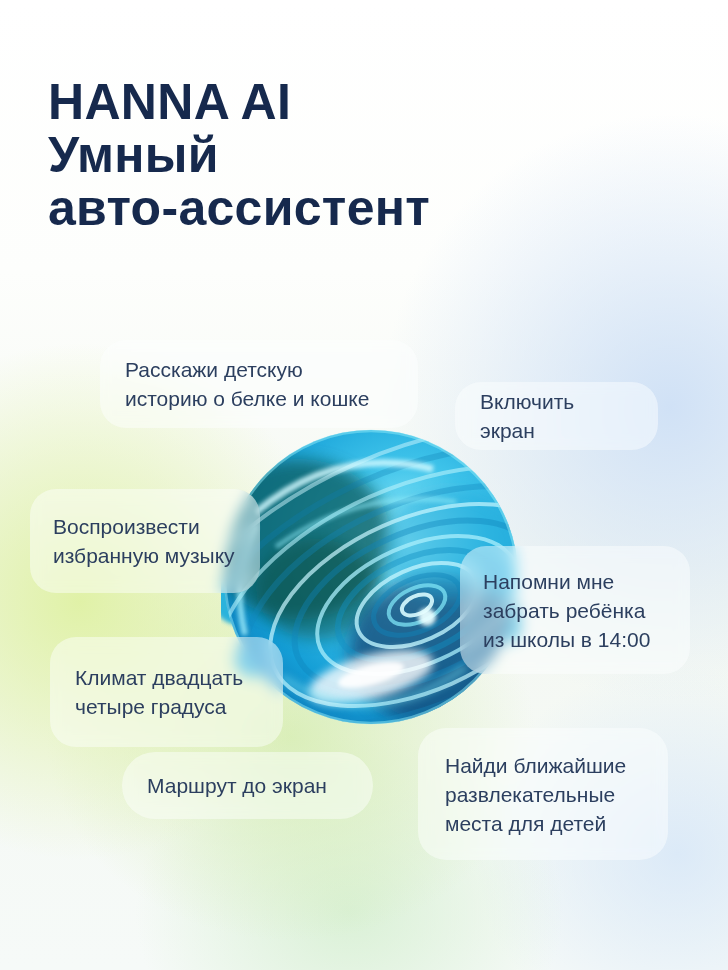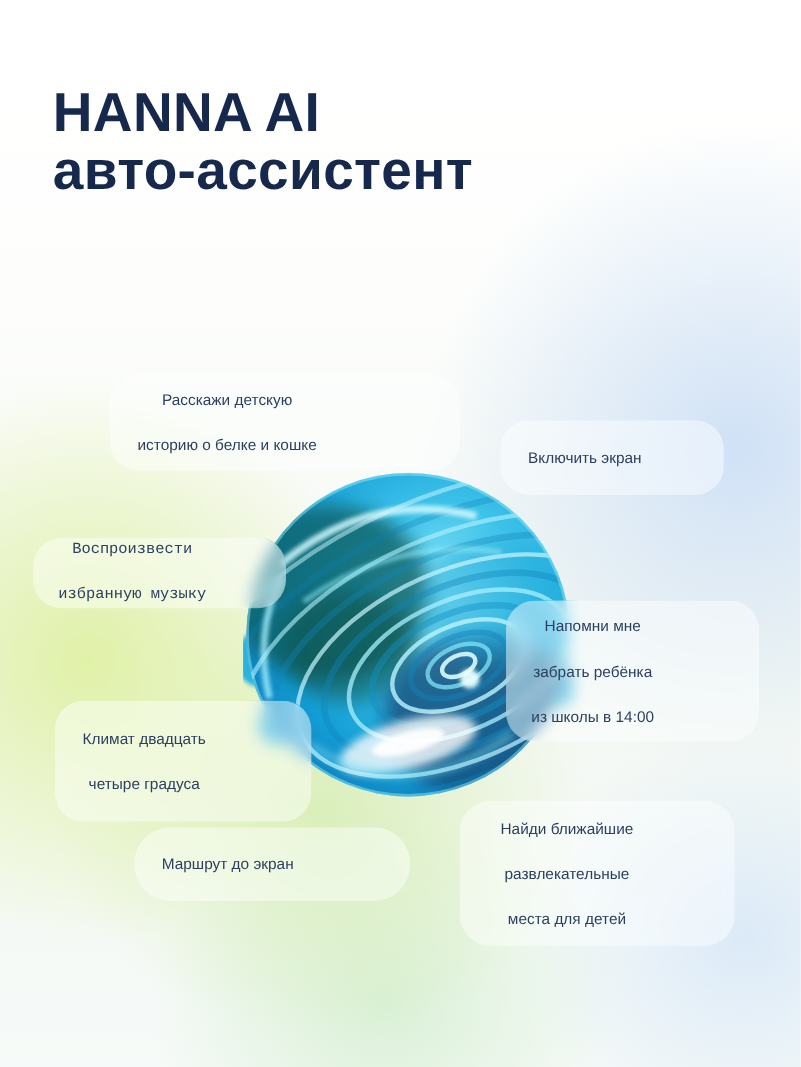--- a/index.html
+++ b/index.html
@@ -31,40 +31,40 @@
   .bubble{
     position:absolute;
     background:rgba(252,254,254,0.47);
     -webkit-backdrop-filter:blur(7px) saturate(1.05);
     backdrop-filter:blur(7px) saturate(1.05);
     border-radius:26px;
     display:flex;align-items:center;
     box-sizing:border-box;
     padding:0 25px;
     color:#2c3f5f;
-    font-size:14px;
-    line-height:41px;
+    font-size:21px;
+    line-height:29px;
     white-space:pre-line;
-    text-align:center;
   }
   .b1{left:100px;top:340px;width:318px;height:88px;}
   .b2{left:455px;top:382px;width:203px;height:68px;}
-  .b3{left:30px;top:489px;width:230px;height:64px;padding:16px 23px;font-family:Liberation Mono, monospace;}
+  .b3{left:30px;top:489px;width:230px;height:104px;padding:16px 23px;}
   .b4{left:460px;top:546px;width:230px;height:128px;padding:0 23px;}
   .b5{left:50px;top:637px;width:233px;height:110px;}
   .b6{left:122px;top:752px;width:251px;height:67px;border-radius:33px;}
-  .b7{left:418px;top:728px;width:250px;height:132px;padding:0 37px;border-radius:28px;}
+  .b7{left:418px;top:728px;width:250px;height:132px;padding:0 27px;border-radius:28px;}
 </style>
 </head>
 <body>
 
 <div class="canvas">
 
   <header class="title">
     <div class="title-line">HANNA AI</div>
+    <div class="title-line">Умный</div>
     <div class="title-line">авто-ассистент</div>
   </header>
 
   <div class="sphere">
     <svg width="300" height="300" viewBox="0 0 300 300">
       <defs>
         <radialGradient id="baseGrad" cx="62%" cy="38%" r="78%">
           <stop offset="0%" stop-color="#9ff0fb"></stop>
           <stop offset="35%" stop-color="#3ec3ea"></stop>
           <stop offset="70%" stop-color="#149ed6"></stop>

